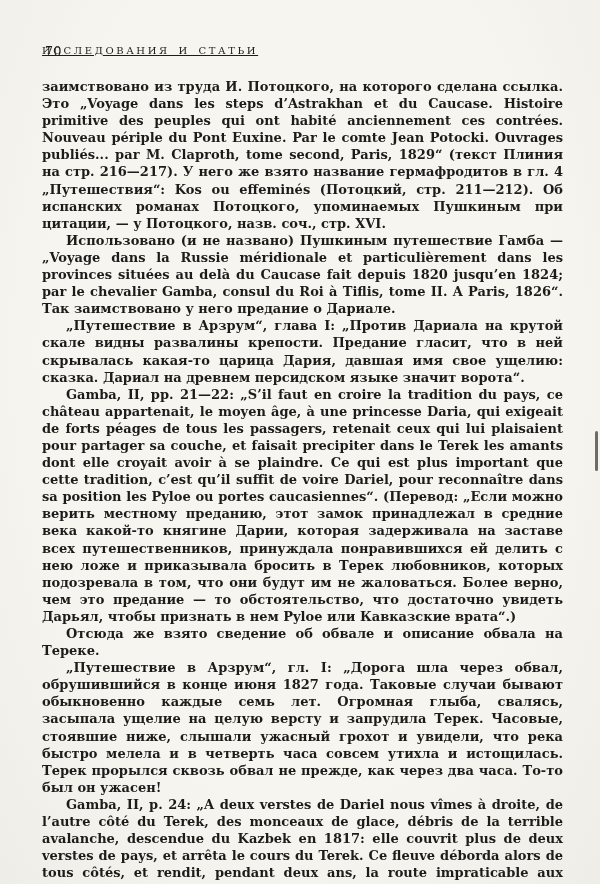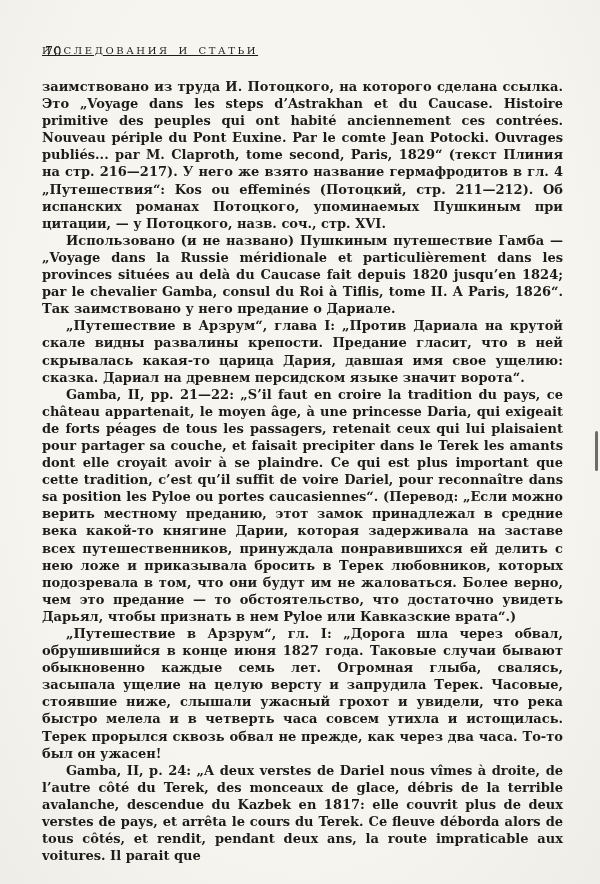--- a/index.html
+++ b/index.html
@@ -75,18 +75,19 @@
   <div class="page-header">
     <span class="page-number">70</span>
     <span class="running-head">ИССЛЕДОВАНИЯ И СТАТЬИ</span>
   </div>
 
   <div class="page-body">
     <p class="no-indent">заимствовано из труда И. Потоцкого, на которого сделана ссылка. Это „Voyage dans les steps d’Astrakhan et du Caucase. Histoire primitive des peuples qui ont habité anciennement ces contrées. Nouveau périple du Pont Euxine. Par le comte Jean Potocki. Ouvrages publiés... par M. Claproth, tome second, Paris, 1829“ (текст Плиния на стр. 216—217). У него же взято название гермафродитов в гл. 4 „Путешествия“: Kos ou effeminés (Потоцкий, стр. 211—212). Об испанских романах Потоцкого, упоминаемых Пушкиным при цитации, — у Потоцкого, назв. соч., стр. XVI.</p>
     <p>Использовано (и не названо) Пушкиным путешествие Гамба — „Voyage dans la Russie méridionale et particulièrement dans les provinces situées au delà du Caucase fait depuis 1820 jusqu’en 1824; par le chevalier Gamba, consul du Roi à Tiflis, tome II. A Paris, 1826“. Так заимствовано у него предание о Дариале.</p>
     <p>„Путешествие в Арзрум“, глава I: „Против Дариала на крутой скале видны развалины крепости. Предание гласит, что в ней скрывалась какая-то царица Дария, давшая имя свое ущелию: сказка. Дариал на древнем персидском языке значит ворота“.</p>
     <p>Gamba, II, pp. 21—22: „S’il faut en croire la tradition du pays, ce château appartenait, le moyen âge, à une princesse Daria, qui exigeait de forts péages de tous les passagers, retenait ceux qui lui plaisaient pour partager sa couche, et faisait precipiter dans le Terek les amants dont elle croyait avoir à se plaindre. Ce qui est plus important que cette tradition, c’est qu’il suffit de voire Dariel, pour reconnaître dans sa position les Pyloe ou portes caucasiennes“. (Перевод: „Если можно верить местному преданию, этот замок принадлежал в средние века какой-то княгине Дарии, которая задерживала на заставе всех путешественников, принуждала понравившихся ей делить с нею ложе и приказывала бросить в Терек любовников, которых подозревала в том, что они будут им не жаловаться. Более верно, чем это предание — то обстоятельство, что достаточно увидеть Дарьял, чтобы признать в нем Pyloe или Кавказские врата“.)</p>
+    <p>Отсюда же взято сведение об обвале и описание обвала на Тереке.</p>
     <p>„Путешествие в Арзрум“, гл. I: „Дорога шла через обвал, обрушившийся в конце июня 1827 года. Таковые случаи бывают обыкновенно каждые семь лет. Огромная глыба, свалясь, засыпала ущелие на целую версту и запрудила Терек. Часовые, стоявшие ниже, слышали ужасный грохот и увидели, что река быстро мелела и в четверть часа совсем утихла и истощилась. Терек прорылся сквозь обвал не прежде, как через два часа. То-то был он ужасен!</p>
     <p>Gamba, II, p. 24: „A deux verstes de Dariel nous vîmes à droite, de l’autre côté du Terek, des monceaux de glace, débris de la terrible avalanche, descendue du Kazbek en 1817: elle couvrit plus de deux verstes de pays, et arrêta le cours du Terek. Ce fleuve déborda alors de tous côtés, et rendit, pendant deux ans, la route impraticable aux voitures. Il parait que</p>
   </div>
 
   <div class="scan-artifact"></div>
 </div>
 
 </body></html>

